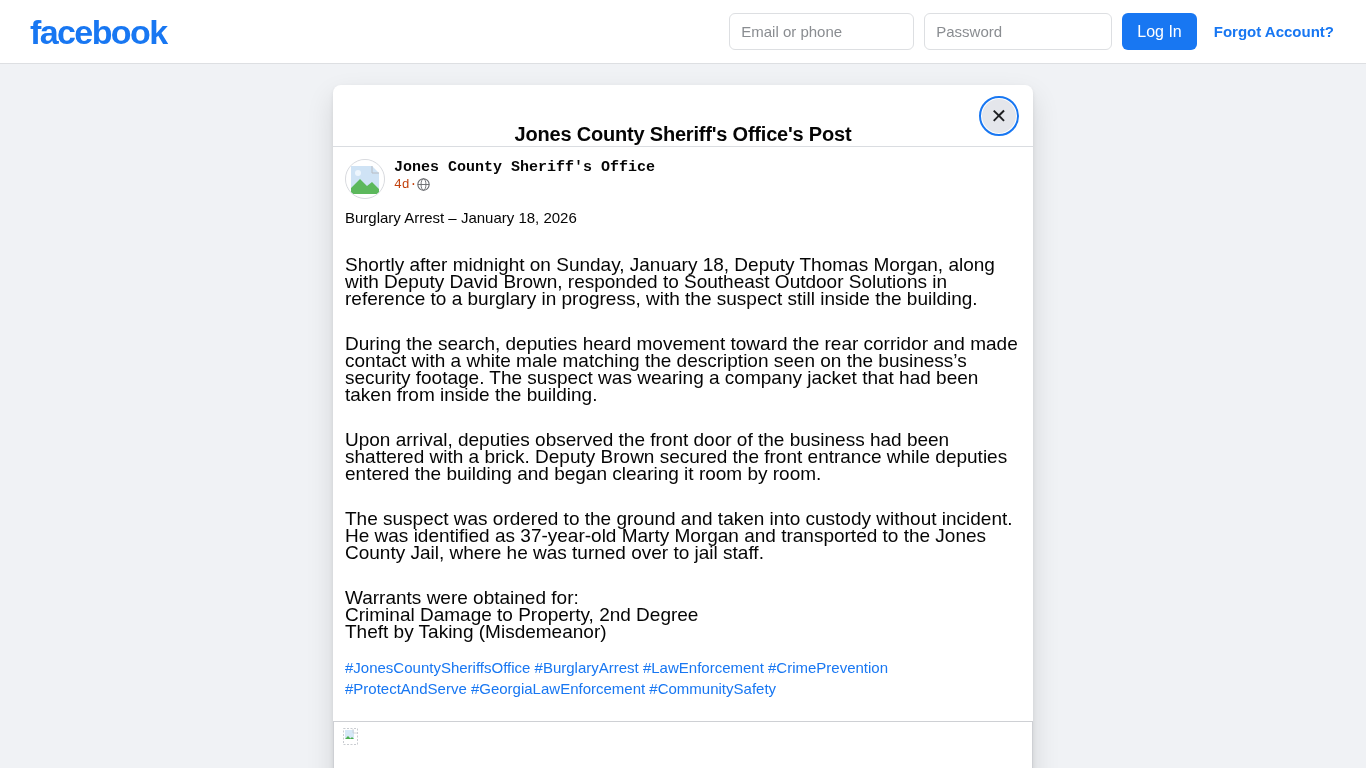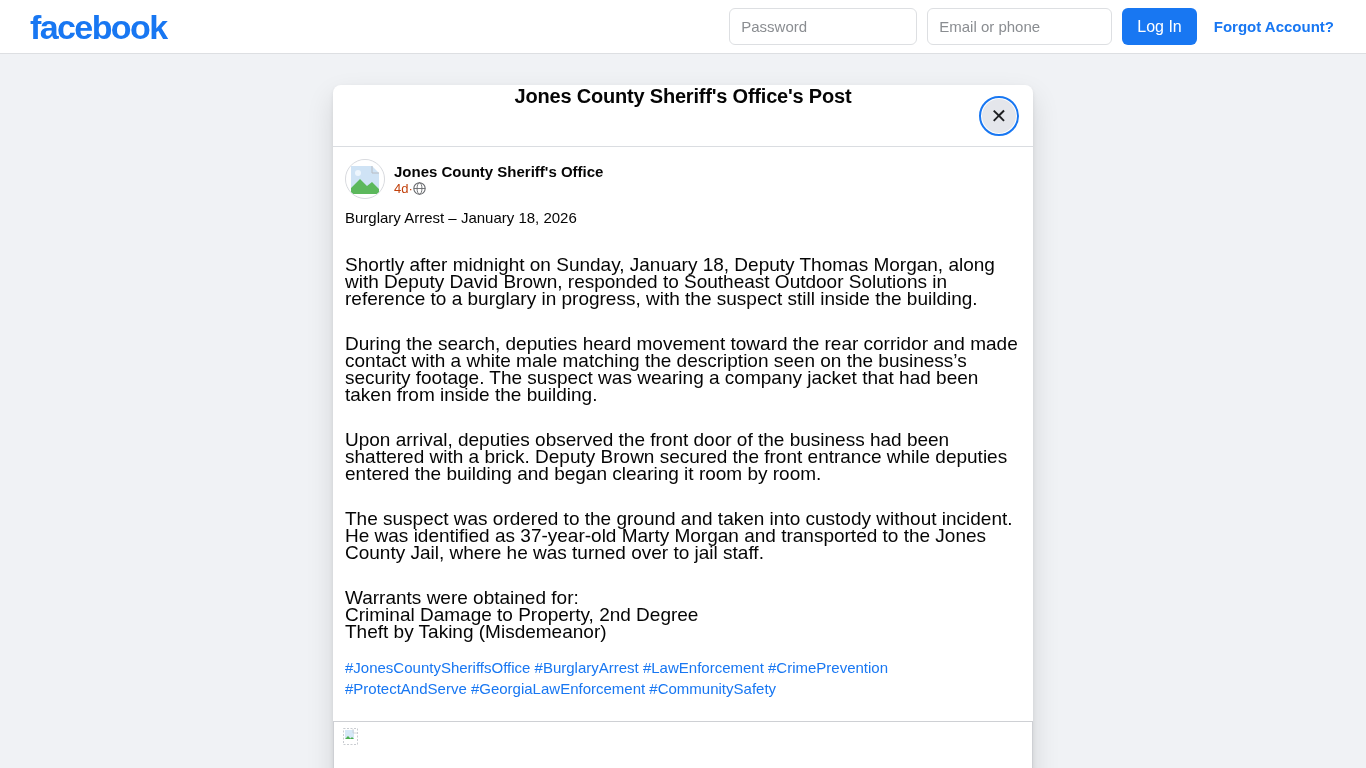--- a/index.html
+++ b/index.html
@@ -8,21 +8,21 @@
     width: 1366px; height: 768px;
     overflow: hidden;
     background: #f0f2f5;
     font-family: "Liberation Sans", sans-serif;
     -webkit-font-smoothing: antialiased;
   }
 
   
   .topbar {
     position: absolute; top: 0; left: 0;
-    width: 1366px; height: 54px;
+    width: 1366px; height: 64px;
     background: #ffffff;
     border-bottom: 1px solid #dddfe2;
     display: flex; align-items: center; justify-content: space-between;
   }
   .fb-logo {
     margin-left: 30px;
     font-size: 34px;
     font-weight: bold;
     color: #1877f2;
     letter-spacing: -1.6px;
@@ -80,21 +80,21 @@
     width: 700px;
     background: #ffffff;
     border-radius: 8px 8px 0 0;
     box-shadow: 0 12px 28px rgba(0,0,0,0.12), 0 2px 4px rgba(0,0,0,0.08);
     overflow: hidden;
   }
   .modal-header {
     position: relative;
     height: 62px;
     border-bottom: 1px solid #dadde1;
-    display: flex; align-items: flex-start; justify-content: center;
+    display: flex; align-items: flex-end; justify-content: center;
   }
   .modal-title {
     font-size: 20px;
     font-weight: bold;
     color: #050505;
     letter-spacing: -0.2px;
   }
   .close-btn {
     position: absolute;
     right: 14px; top: 11px;
@@ -109,23 +109,24 @@
   .close-glyph {
     font-size: 20px;
     color: #1c1e21;
     line-height: 1;
     font-family: "Liberation Sans", sans-serif;
   }
 
   
   .post-body { padding: 12px 12px 0 12px; }
   .author-row {
-    display: flex; align-items: center;
+    display: flex; align-items: flex-start;
     gap: 9px;
     padding: 0 0 6px 0;
+    font-family: Liberation Mono, monospace;
   }
   .avatar {
     width: 40px; height: 40px;
     border-radius: 50%;
     overflow: hidden;
     background: #e4e6eb;
     flex: none;
     position: relative;
     border: 1px solid #d8dade;
   }
@@ -181,22 +182,22 @@
     display: block;
   }
 </style>
 </head>
 <body>
 
 <div class="topbar">
   <div class="fb-logo">facebook</div>
 
   <div class="auth">
+    <input id="email-field" type="text" placeholder="Email or phone" style="">
     <input id="password-field" type="password" placeholder="Password" style="">
-    <input id="email-field" type="text" placeholder="Email or phone" style="">
     <button class="login-btn">Log In</button>
     <a class="forgot-link">Forgot Account?</a>
   </div>
 </div>
 
 <div class="modal">
 
   <div class="modal-header">
     <div class="modal-title">Jones County Sheriff's Office's Post</div>
     <div class="close-btn">

